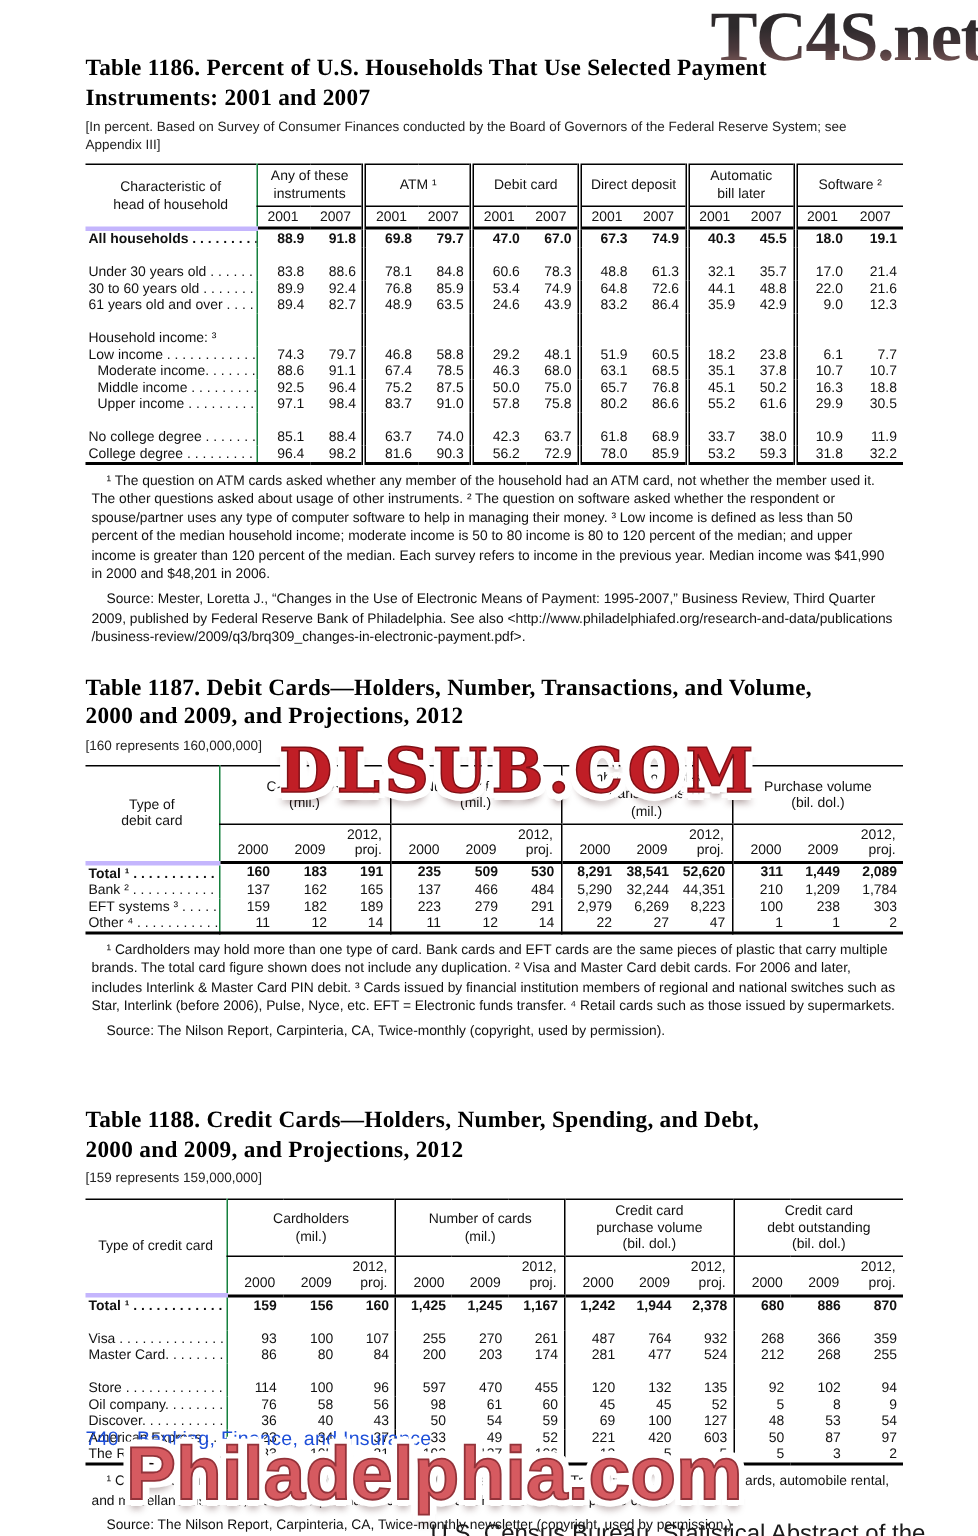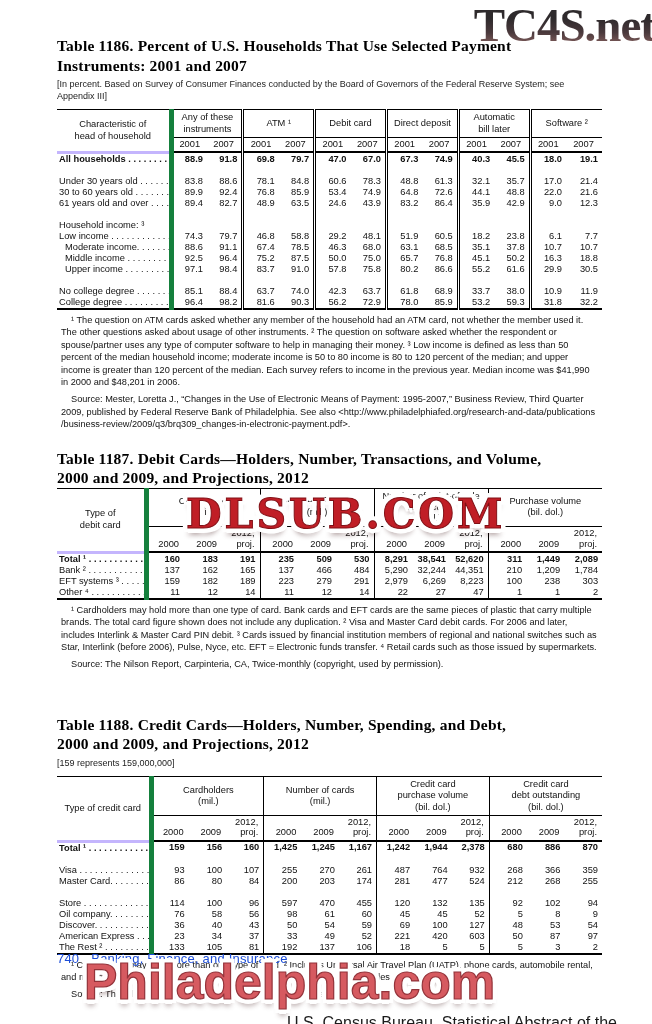--- a/index.html
+++ b/index.html
@@ -19,21 +19,21 @@
   table.data-table{border-collapse:collapse;table-layout:fixed;width:545px;
       border-top:1px solid #000;border-bottom:2px solid #000;font-size:9.3px;color:#111;}
   table.data-table th{font-weight:normal;}
   .stub-h{text-align:center;white-space:pre-line;line-height:1.25;vertical-align:middle;
           padding:2px;border-bottom:3px solid #c4b5fd;}
   .grp{text-align:center;white-space:pre-line;line-height:1.2;vertical-align:middle;
        padding:2px 1px;border-bottom:1px solid #000;}
   .yr{text-align:right;padding:1px 5px 2px 0;border-bottom:2px solid #000;
       white-space:pre-line;vertical-align:bottom;line-height:1.15;}
   table.center-years .yr{text-align:center;padding-right:1px;}
-  .sb{border-left:5px solid #15803d;}
+  .sb{border-left:1px solid #15803d;}
   .gb{border-left:1px solid #000;}
   table.dbl .gb{border-left:3px double #000;}
   table.data-table tbody td{padding:0 4px 0 0;text-align:right;white-space:nowrap;
       height:11px;line-height:11px;}
   table.data-table tbody td.stub{text-align:left;padding:0 0 0 2px;overflow:hidden;margin-top:24px;}
   table.data-table tbody td.ind{padding-left:8px;}
   tr.b{font-weight:bold;}
   tr.spacer td{height:4px;line-height:4px;}
 
   .fns{width:545px;font-size:9.2px;line-height:1.36;margin-top:3px;color:#111;}
@@ -333,20 +333,21 @@
         </table>
       <div class="fns">
         <p>¹ The question on ATM cards asked whether any member of the household had an ATM card, not whether the member used it. The other questions asked about usage of other instruments. ² The question on software asked whether the respondent or spouse/partner uses any type of computer software to help in managing their money. ³ Low income is defined as less than 50 percent of the median household income; moderate income is 50 to 80 income is 80 to 120 percent of the median; and upper income is greater than 120 percent of the median.  Each survey refers to income in the previous year. Median income was $41,990 in 2000 and $48,201 in 2006.</p>
         <p>Source: Mester, Loretta J., “Changes in the Use of Electronic Means of Payment: 1995-2007,” Business Review, Third Quarter 2009, published by Federal Reserve Bank of Philadelphia. See also &lt;http://www.philadelphiafed.org/research-and-data/publications /business-review/2009/q3/brq309_changes-in-electronic-payment.pdf&gt;.</p>
       </div>
     </section>
 
     <section class="sec sec2">
       <h2 class="tbl-title">Table 1187. Debit Cards—Holders, Number, Transactions, and Volume,
 2000 and 2009, and Projections, 2012</h2>
+      <p class="note">[160 represents 160,000,000]</p>
       <table class="data-table" id="tbl1">
           <colgroup>
             <col style="width: 89px;">
             <col style="width: 38px;">
             <col style="width: 38px;">
             <col style="width: 38px;">
             <col style="width: 38px;">
             <col style="width: 38px;">
             <col style="width: 38px;">
             <col style="width: 38px;">

